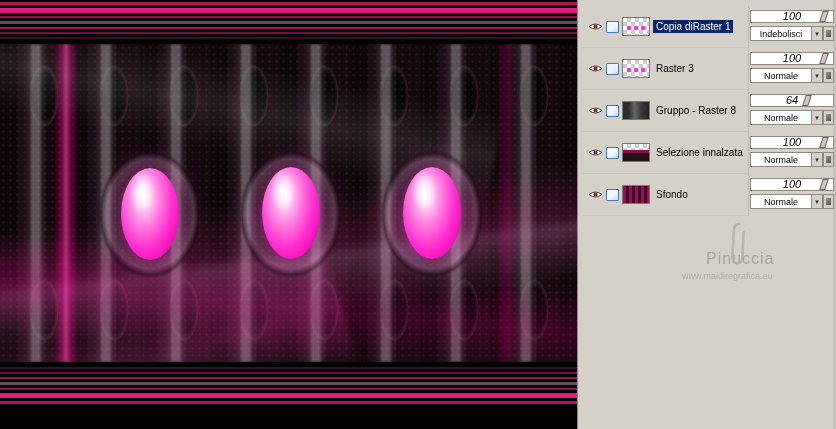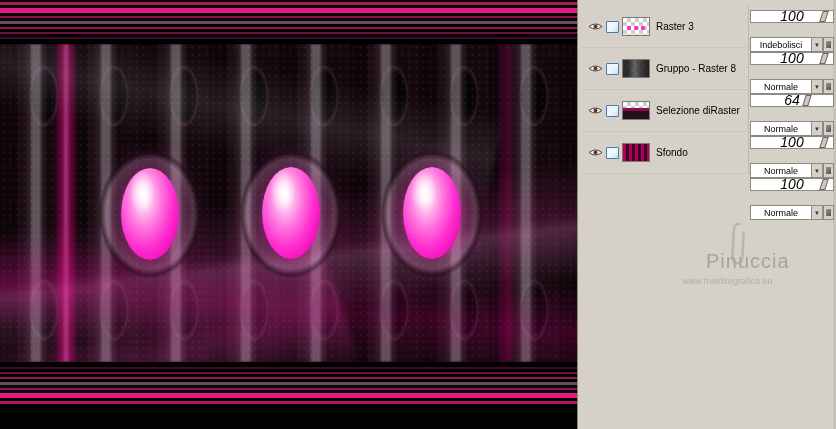--- a/index.html
+++ b/index.html
@@ -112,36 +112,36 @@
   }
   .thumb-pattern::after {
     background: repeating-linear-gradient(90deg, #b0005e 0 3px, #3a0520 3px 6px);
   }
   .lname { font-size:10px; color:#000; padding:1px 3px; white-space:nowrap; }
   .lname.selected { background:#0a246a; color:#fff; }
 
   .controls { position:absolute; left:172px; top:6px; width:84px; }
   .ctrl-group { height:42px; padding-top:4px; }
   .opacity { position:relative; height:13px; background:#fff; border:1px solid #8e8a82;
-    margin-bottom:14px; font-size:14px; line-height:11px; }
+    margin-bottom:3px; font-size:11px; line-height:11px; }
   .oval { display:block; width:100%; text-align:center; font-style:italic; }
   .othumb { position:absolute; top:0; bottom:0; width:6px;
     left: calc((100% - 14px) * var(--val, 100) / 100 + 2px);
     background:#cdc9c1; border:1px solid #6a665e; transform:skewX(-18deg); }
   .mode-row { display:flex; gap:0; }
   .mode { flex:1; height:15px; background:#fff; border:1px solid #8e8a82; display:flex; align-items:center; position:relative; }
   .mlabel { flex:1; text-align:center; font-size:9px; color:#000; }
   .marrow { width:11px; align-self:stretch; background:#d5d1c9; border-left:1px solid #8e8a82;
     display:flex; align-items:center; justify-content:center; font-size:6px; color:#333; }
   .mbtn { width:11px; height:15px; background:#d5d1c9; border:1px solid #8e8a82; position:relative; flex:none; }
   .mbtn::after { content:""; position:absolute; left:2px; top:3px; width:5px; height:7px;
     background: linear-gradient(135deg,#9a958d,#55524c); }
 
   .watermark { position:absolute; left:104px; top:250px; color:#a8a39b; }
-  .wm1 { font-size:20px; letter-spacing:1px; padding-left:24px; }
+  .wm1 { font-size:16px; letter-spacing:1px; padding-left:24px; }
   .wm2 { font-size:9px; margin-top:3px; color:#b3aea6; }
 
   .paperclip { position:absolute; left:150px; top:220px; }
 </style>
 </head>
 <body>
 
 <div class="screen">
 
   <div class="canvas">
@@ -171,20 +171,31 @@
     <div class="list" id="layer-rows">
         <div class="layer-row">
     <span class="eye">
       <svg width="15" height="11" viewBox="0 0 15 11">
         <path d="M1 5.5 Q7.5 0.5 14 5.5 Q7.5 10.5 1 5.5 Z" fill="#f5f2ec" stroke="#5a3b3b" stroke-width="1"></path>
         <circle cx="7.5" cy="5.5" r="2" fill="#5a3b3b"></circle>
       </svg>
     </span>
     <span class="licon"></span>
     <span class="thumb thumb-pink-dots"></span>
+    <span class="lname selected">Copia diRaster 1</span>
+  </div>
+        <div class="layer-row">
+    <span class="eye">
+      <svg width="15" height="11" viewBox="0 0 15 11">
+        <path d="M1 5.5 Q7.5 0.5 14 5.5 Q7.5 10.5 1 5.5 Z" fill="#f5f2ec" stroke="#5a3b3b" stroke-width="1"></path>
+        <circle cx="7.5" cy="5.5" r="2" fill="#5a3b3b"></circle>
+      </svg>
+    </span>
+    <span class="licon"></span>
+    <span class="thumb thumb-pink-dots"></span>
     <span class="lname">Raster 3</span>
   </div>
         <div class="layer-row">
     <span class="eye">
       <svg width="15" height="11" viewBox="0 0 15 11">
         <path d="M1 5.5 Q7.5 0.5 14 5.5 Q7.5 10.5 1 5.5 Z" fill="#f5f2ec" stroke="#5a3b3b" stroke-width="1"></path>
         <circle cx="7.5" cy="5.5" r="2" fill="#5a3b3b"></circle>
       </svg>
     </span>
     <span class="licon"></span>
@@ -193,21 +204,21 @@
   </div>
         <div class="layer-row">
     <span class="eye">
       <svg width="15" height="11" viewBox="0 0 15 11">
         <path d="M1 5.5 Q7.5 0.5 14 5.5 Q7.5 10.5 1 5.5 Z" fill="#f5f2ec" stroke="#5a3b3b" stroke-width="1"></path>
         <circle cx="7.5" cy="5.5" r="2" fill="#5a3b3b"></circle>
       </svg>
     </span>
     <span class="licon"></span>
     <span class="thumb thumb-stripe"></span>
-    <span class="lname">Selezione diRaster</span>
+    <span class="lname">Selezione innalzata</span>
   </div>
         <div class="layer-row">
     <span class="eye">
       <svg width="15" height="11" viewBox="0 0 15 11">
         <path d="M1 5.5 Q7.5 0.5 14 5.5 Q7.5 10.5 1 5.5 Z" fill="#f5f2ec" stroke="#5a3b3b" stroke-width="1"></path>
         <circle cx="7.5" cy="5.5" r="2" fill="#5a3b3b"></circle>
       </svg>
     </span>
     <span class="licon"></span>
     <span class="thumb thumb-pattern"></span>

